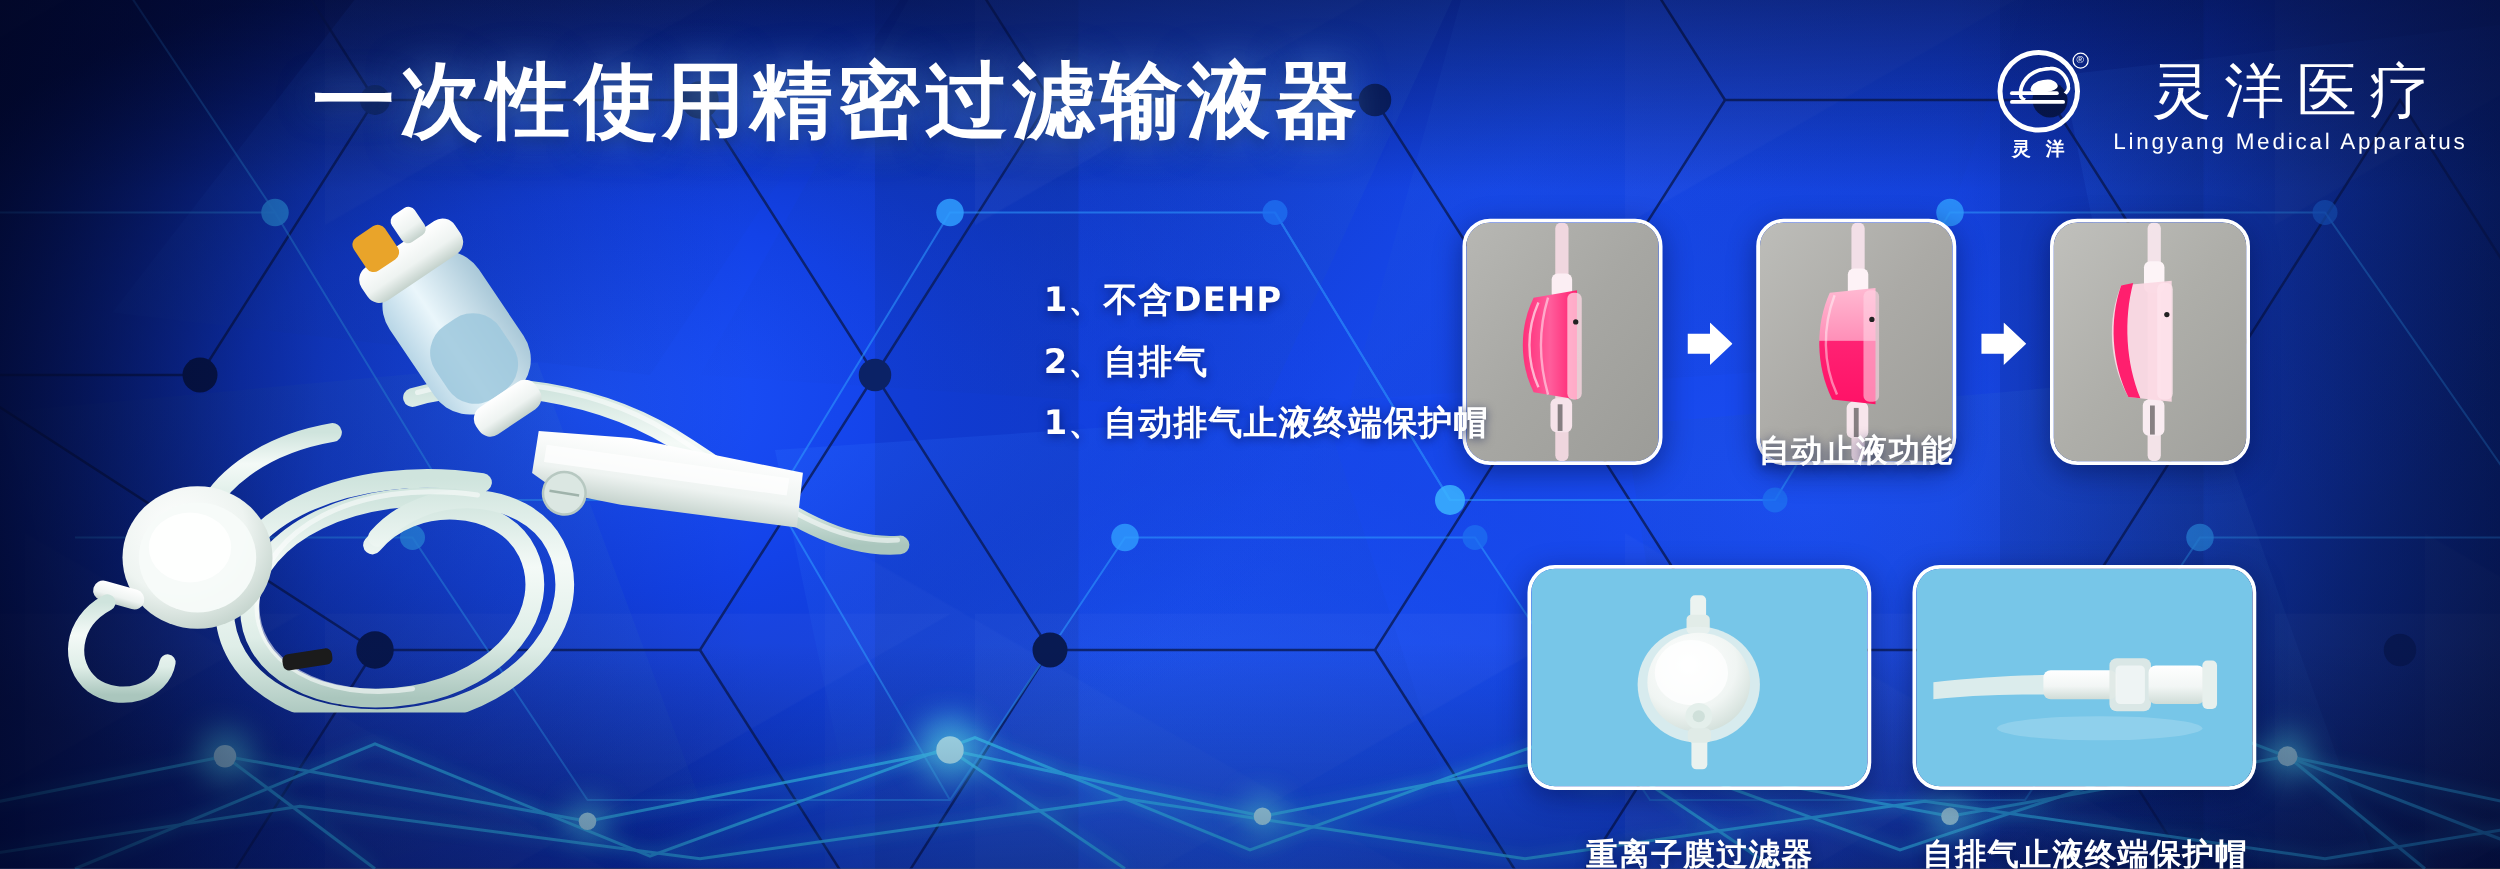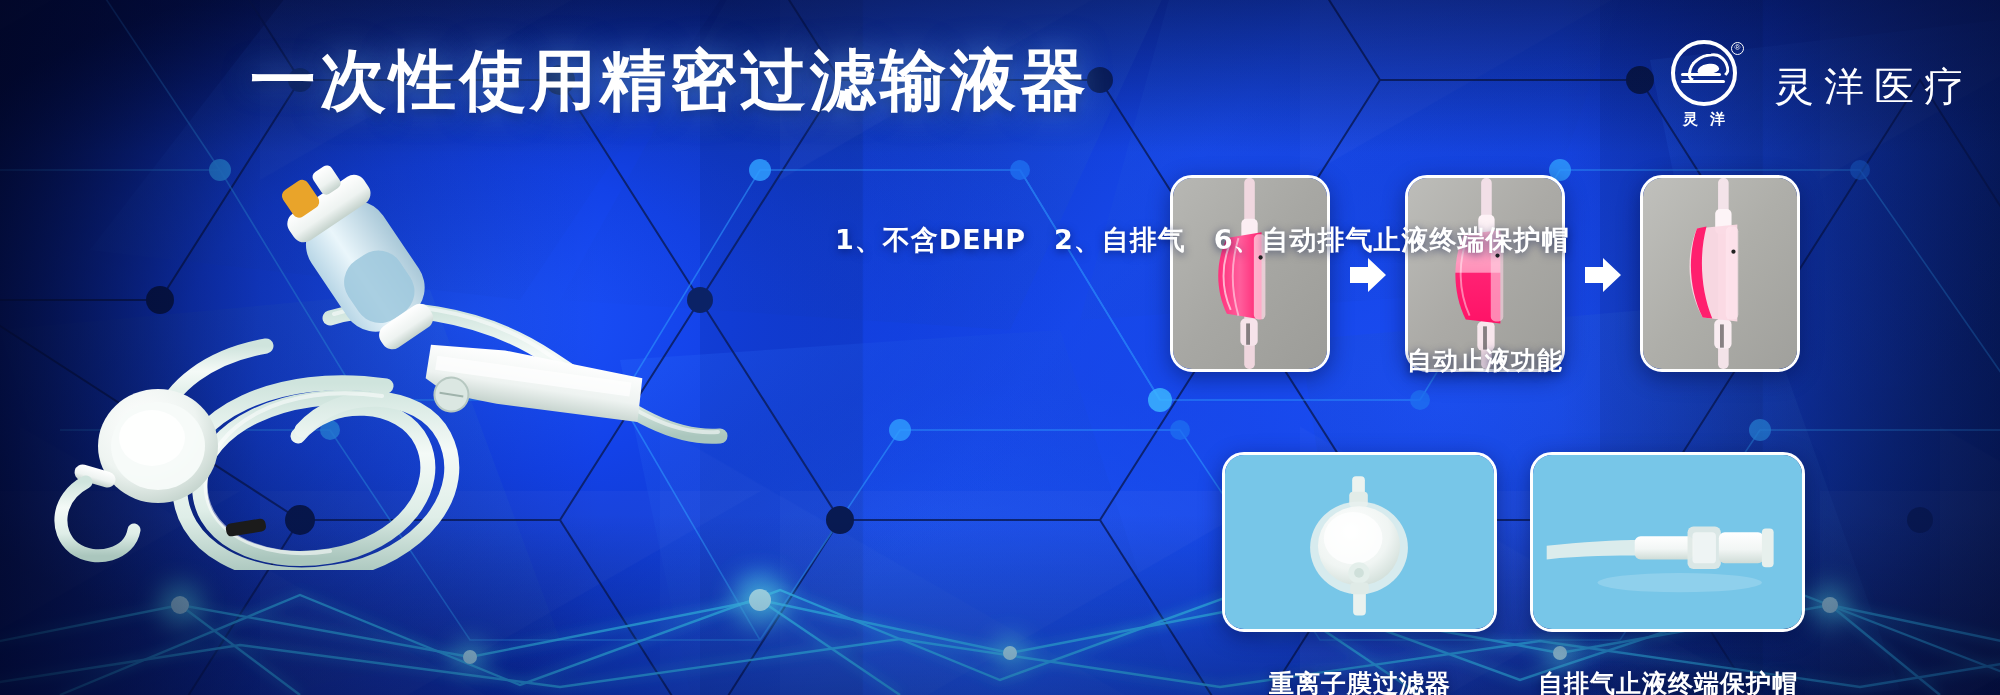--- a/index.html
+++ b/index.html
@@ -101,33 +101,33 @@
     width:13px; height:13px; border:1.5px solid #fff; border-radius:50%;
     color:#fff; font-size:8px; line-height:10px; text-align:center;
   }
   .logo-sub{
     margin-top:4px; color:#fff; font-size:15px; font-weight:bold;
     letter-spacing:12px; text-indent:12px;
     font-family:"DejaVu Sans","Liberation Sans",sans-serif;
   }
   .brand-text{ display:flex; flex-direction:column; align-items:center; }
   .brand-cn{
-    color:#fff; font-size:40px; font-weight:normal; letter-spacing:10px;
+    color:#fff; font-size:48px; font-weight:normal; letter-spacing:10px;
     text-indent:10px; line-height:1.06;
     font-family:"DejaVu Sans","Liberation Sans",sans-serif;
   }
   .brand-en{
     color:#fff; font-size:18px; letter-spacing:2.2px; margin-top:5px;
     font-family:"Liberation Sans",sans-serif;
   }
 
   
   .features{
     position:absolute; left:835px; top:222px;
-    display:flex; flex-direction:row; gap:28px;
+    display:flex; flex-direction:column; gap:13px;
   }
   .feature{
     color:#ffffff; font-size:27px; font-weight:bold;
     letter-spacing:1px; white-space:nowrap;
     font-family:"DejaVu Sans","Liberation Sans",sans-serif;
     text-shadow:0 2px 8px rgba(0,15,70,.6);
   }
 
   
   .product{
@@ -305,20 +305,21 @@
             <span></span>
         </div>
       </div>
       <div class="logo-reg">®</div>
       <div class="logo-sub">
         <span>灵</span><span>洋</span>
       </div>
     </div>
     <div class="brand-text">
       <div class="brand-cn">灵洋医疗</div>
+      <div class="brand-en">Lingyang Medical Apparatus</div>
     </div>
   </div>
 
   <div class="product">
     <svg viewBox="0 0 720 420">
       <defs>
         <linearGradient id="tube" x1="0" y1="0" x2="0" y2="1">
           <stop offset="0" stop-color="#cfe4dd"></stop>
           <stop offset=".35" stop-color="#f4faf7"></stop>
           <stop offset=".7" stop-color="#dfeee8"></stop>
@@ -510,16 +511,16 @@
       <ellipse cx="150" cy="132" rx="84" ry="10" fill="#ffffff" opacity=".18"></ellipse>
     </svg>
   </div>
 
   <div class="cap cap-center" style="left:1668px; top:638px;">自排气止液终端保护帽</div>
   <div class="cap cap-center" style="left:1360px; top:638px;">重离子膜过滤器</div>
 
   <div class="features">
     <div class="feature">1、不含DEHP</div>
     <div class="feature">2、自排气</div>
-    <div class="feature">6、自动排气止液终端保护帽</div>
+    <div class="feature">1、自动排气止液终端保护帽</div>
   </div>
 
 </div>
 
 </body></html>

